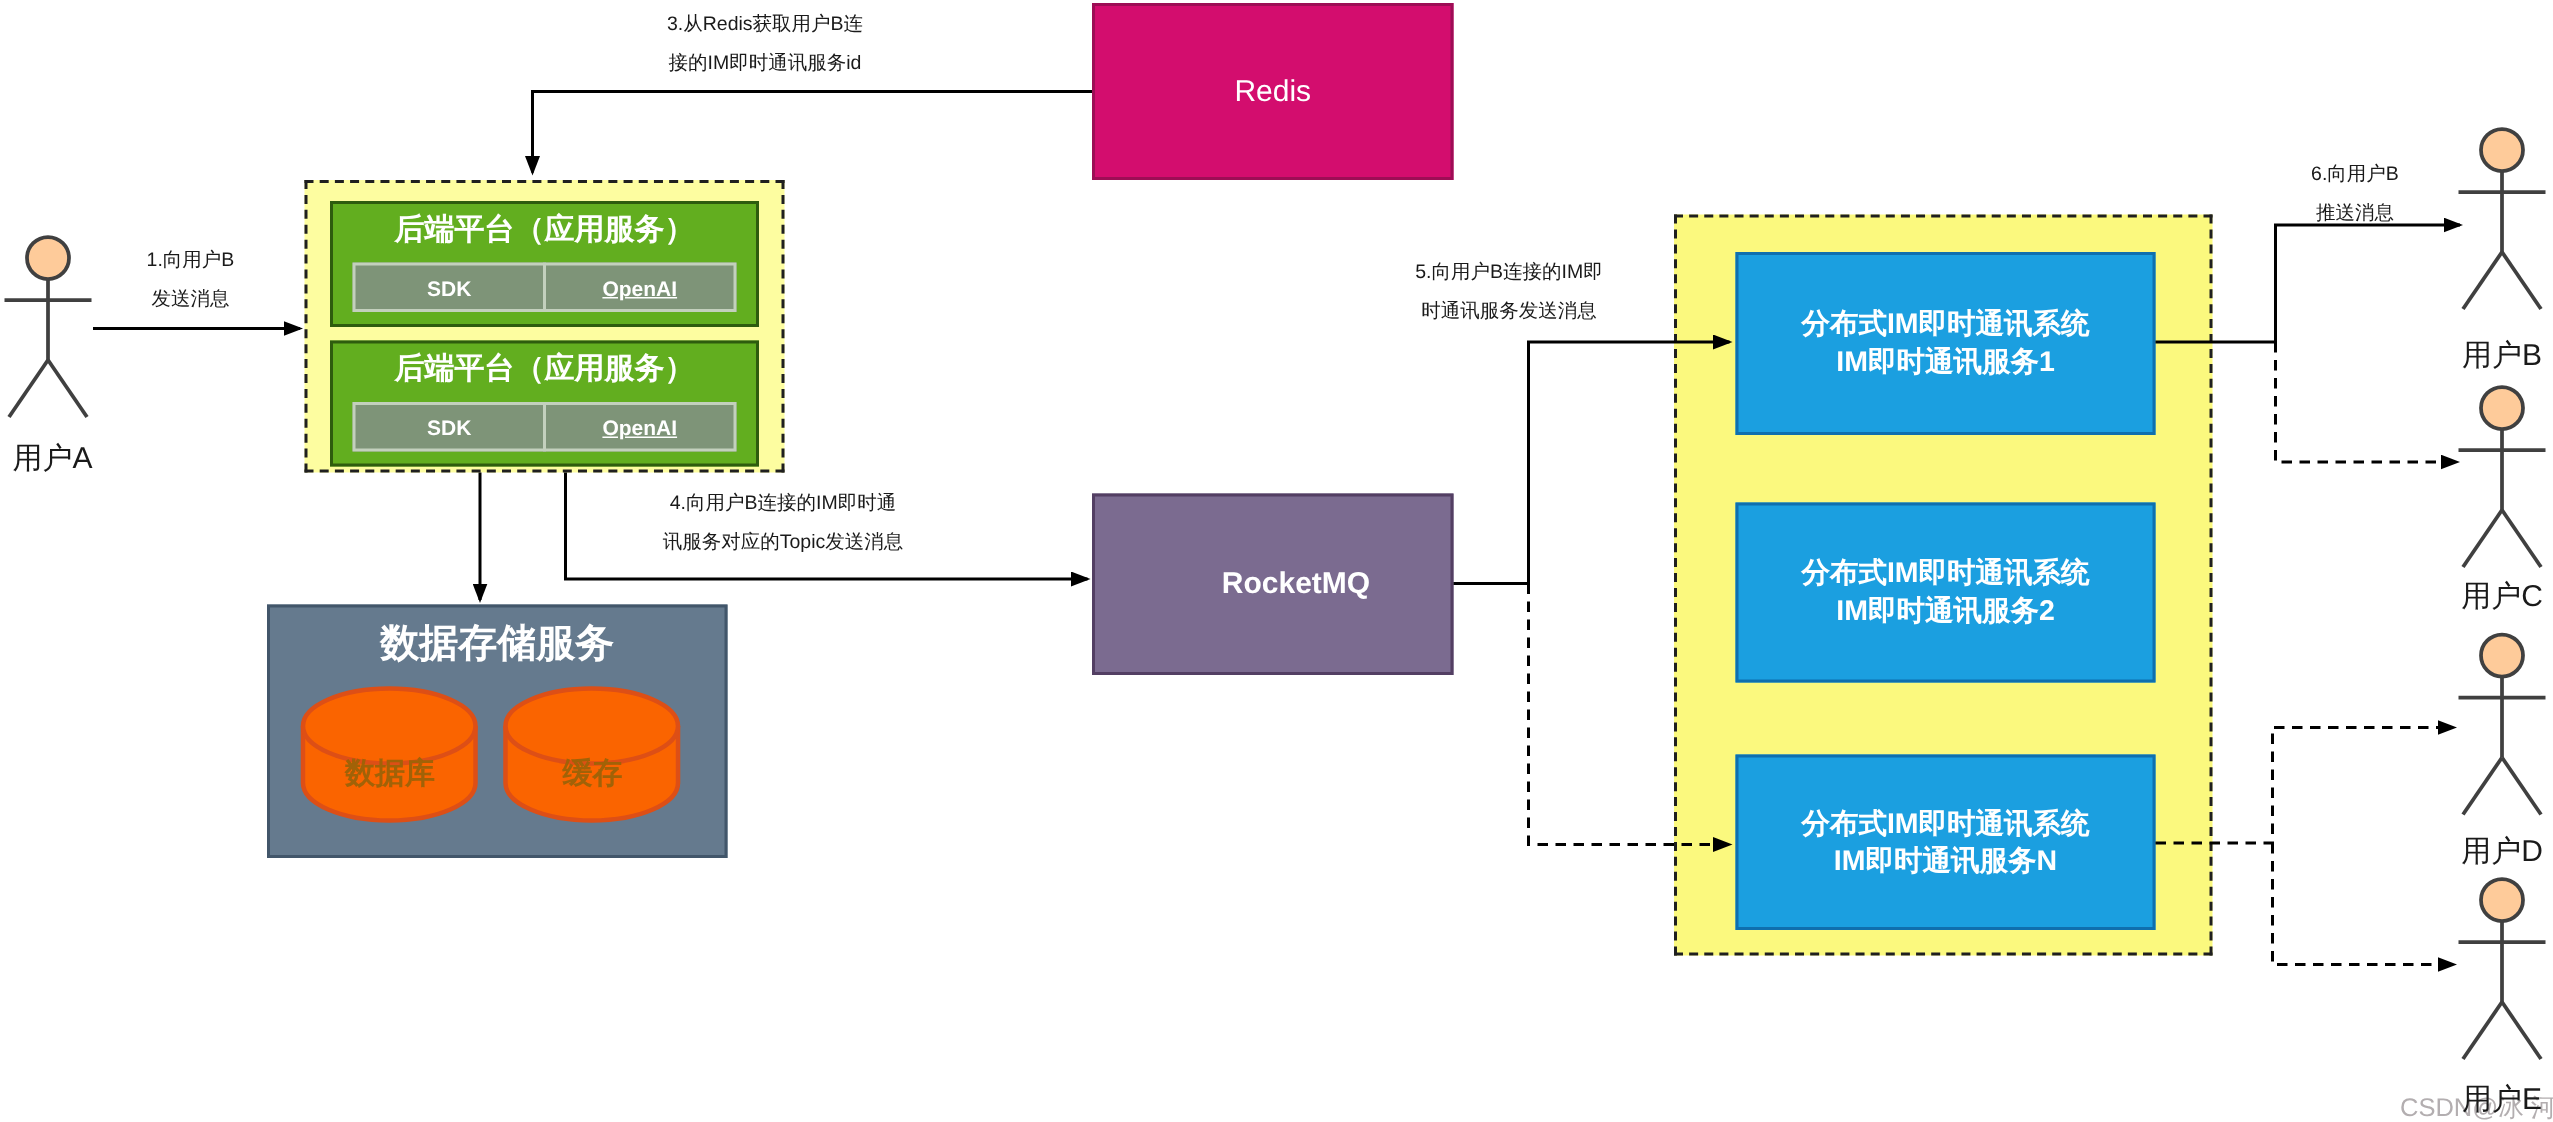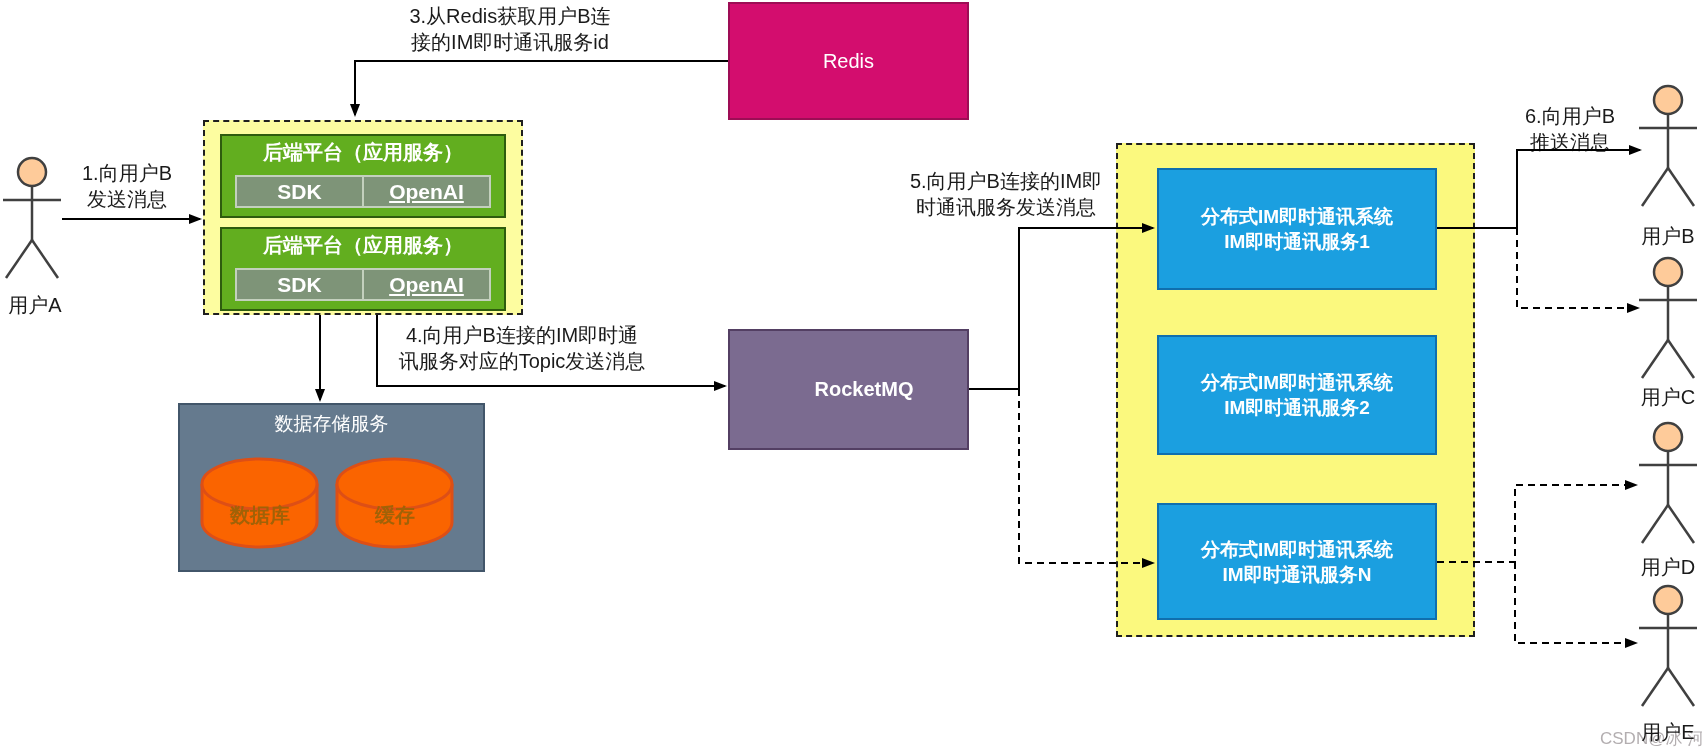--- a/index.html
+++ b/index.html
@@ -2,41 +2,41 @@
 <html><head>
 <meta charset="utf-8">
 <style>
   html,body{margin:0;padding:0;background:#ffffff;}
   #canvas{
     position:relative;width:1702px;height:748px;background:#ffffff;
     font-family:"Liberation Sans","DejaVu Sans",sans-serif;overflow:hidden;
   }
   .abs{position:absolute;box-sizing:border-box;}
   
-  .lbl{position:absolute;text-align:center;color:#1a1a1a;font-size:20px;line-height:26px;z-index:4;}
+  .lbl{position:absolute;text-align:center;color:#1a1a1a;font-size:13px;line-height:26px;z-index:4;}
   .lbl span{display:block;white-space:nowrap;}
   
   .actor-lbl{position:absolute;text-align:center;color:#1a1a1a;font-size:20px;z-index:6;white-space:nowrap;}
   
   .group-yellow{position:absolute;border:2px dashed #1f1f1f;box-sizing:border-box;z-index:1;}
   
   .platform{position:absolute;left:220px;width:286px;height:84px;background:#62ae1f;
     border:2px solid #2e5c0e;box-sizing:border-box;z-index:2;}
   .platform-title{margin-top:3px;text-align:center;color:#ffffff;font-size:20px;font-weight:bold;white-space:nowrap;}
   .platform-row{position:absolute;left:13px;right:13px;top:39px;height:33px;display:flex;}
   .platform-cell{flex:1;background:#7e9478;border:2px solid #c3d0bd;box-sizing:border-box;
-    display:flex;align-items:center;justify-content:center;color:#ffffff;font-size:21px;font-weight:bold;}
+    display:flex;align-items:center;justify-content:center;color:#ffffff;font-size:14px;font-weight:bold;}
   .platform-cell+.platform-cell{margin-left:-2px;text-decoration:underline;}
   
   .svcbox{position:absolute;display:flex;flex-direction:column;align-items:center;justify-content:center;
     color:#ffffff;box-sizing:border-box;z-index:2;text-align:center;}
   .redis{left:728px;top:2px;width:241px;height:118px;background:#d30d6e;border:2px solid #9d0d55;font-size:20px;}
   .rocketmq{left:728px;top:329px;width:241px;height:121px;background:#7b6b90;border:2px solid #533f63;font-size:20px;font-weight:600;padding-left:31px;}
   .storage{left:178px;top:403px;width:307px;height:169px;background:#657a8e;border:2px solid #42566a;z-index:2;}
-  .storage-title{margin-top:6px;text-align:center;color:#ffffff;font-size:19px;font-weight:normal;}
+  .storage-title{margin-top:6px;text-align:center;color:#ffffff;font-size:26px;font-weight:bold;}
   .cyl-lbl{position:absolute;text-align:center;color:#a16207;font-size:20px;font-weight:bold;z-index:6;white-space:nowrap;}
   .imsvc{left:1157px;width:280px;background:#1b9fe0;border:2px solid #0f6fae;font-size:19px;font-weight:bold;line-height:25px;}
   
   #overlay{position:absolute;left:0;top:0;z-index:5;pointer-events:none;}
   .watermark{position:absolute;left:1600px;top:727px;color:#b3aeb0;font-size:17px;z-index:3;white-space:nowrap;}
 </style>
 </head>
 <body>
 
 <div id="canvas">

